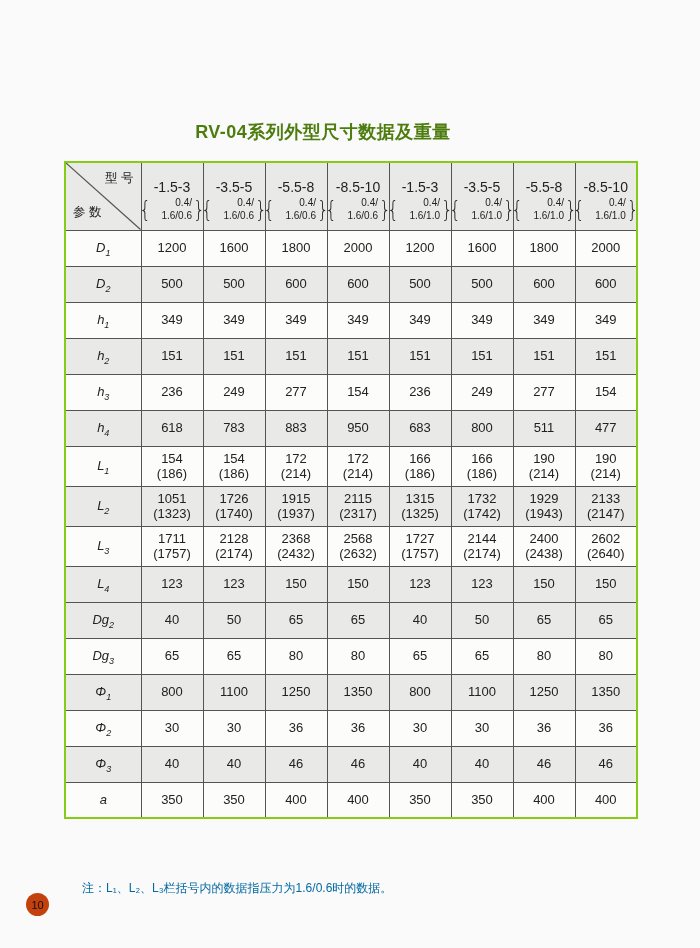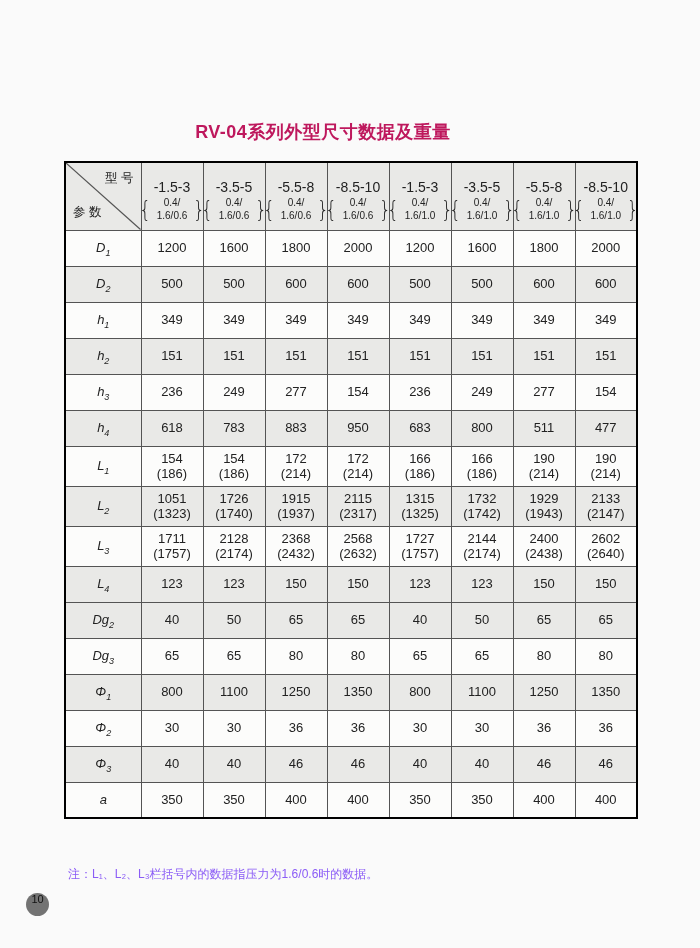--- a/index.html
+++ b/index.html
@@ -8,31 +8,31 @@
     background:#fafafa;
     font-family:"Liberation Sans","DejaVu Sans",sans-serif;
     position:relative;
     color:#222;
     overflow:hidden;
   }
   .page{position:absolute;inset:0;}
   .title{
     position:absolute;top:120px;left:0;width:646px;
     text-align:center;
-    font-size:18px;font-weight:bold;color:#be185d;
+    font-size:18px;font-weight:bold;color:#4d7c0f;
     letter-spacing:0.5px;margin:0;
   }
   table.dim-table{
     position:absolute;top:161px;left:64px;
     width:574px;
     border-collapse:collapse;
     table-layout:fixed;
     background:#fcfcfb;
   }
-  table.dim-table{border:2px solid #000000;}
+  table.dim-table{border:2px solid #84cc16;}
   .dim-table th,.dim-table td{
     border:1px solid #545454;
     padding:0;
     text-align:center;
     vertical-align:middle;
   }
   .dim-table thead tr{height:68px;}
   .dim-table thead th{background:#e9e9e7;font-weight:normal;}
   .dim-table tbody tr{height:36px;}
   .dim-table tbody tr.tall{height:40px;}
@@ -62,33 +62,33 @@
   th .pressure{
     display:flex;justify-content:center;align-items:center;
     gap:1px;
   }
   th .brace{
     font-size:19px;font-weight:300;color:#2a2a2a;
     transform:scaleY(1.25);
     font-family:"DejaVu Sans",sans-serif;
   }
   th .plines{
-    font-size:10px;color:#222;text-align:center;
+    font-size:10px;color:#222;text-align:right;
     line-height:1.3;white-space:pre-line;
     min-width:40px;
   }
   .footnote{
-    position:absolute;top:862px;left:64px;margin:4px;
-    font-size:12px;color:#8b5cf6;
+    position:absolute;top:862px;left:64px;margin:18px;
+    font-size:12px;color:#0369a1;
   }
   .page-badge{
     position:absolute;left:26px;top:893px;
     width:23px;height:23px;border-radius:50%;
-    background:#737373;
-    display:flex;justify-content:center;
+    background:#c2410c;
+    display:flex;align-items:center;justify-content:center;
     font-size:11px;color:#111;
   }
 </style>
 </head>
 <body>
 
 <div class="page">
 
   <h1 class="title">RV-04系列外型尺寸数据及重量</h1>
 

